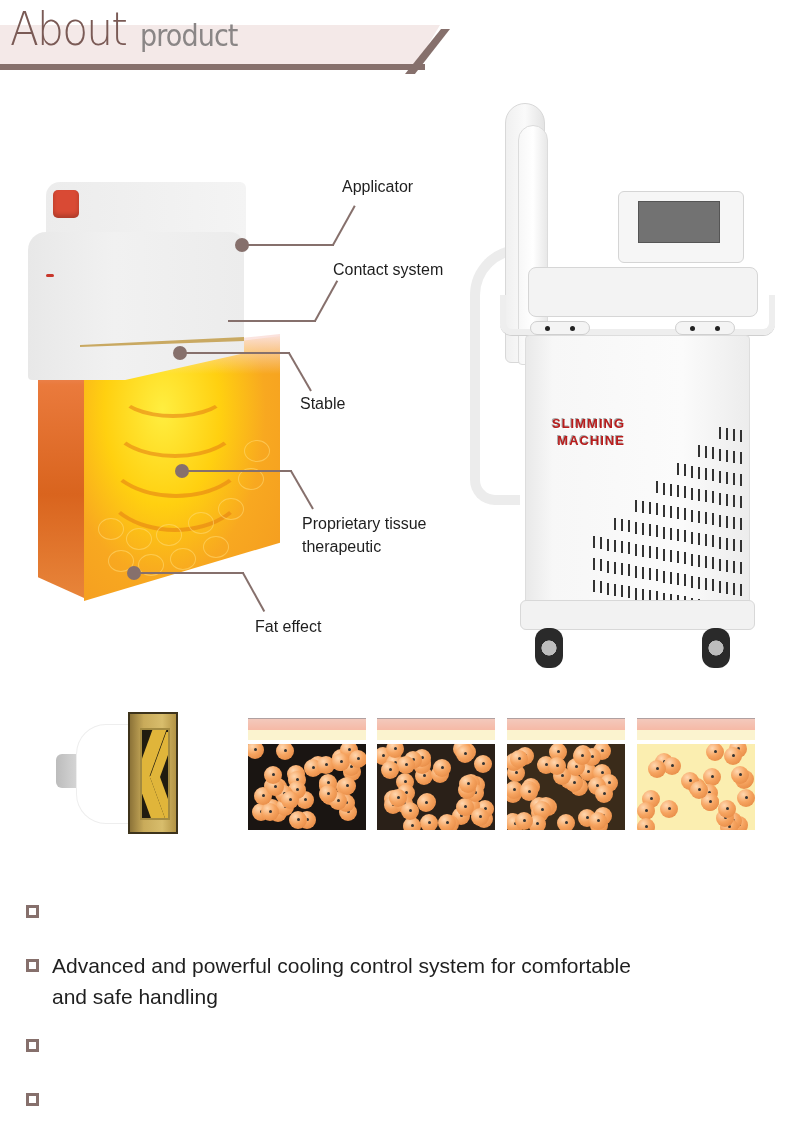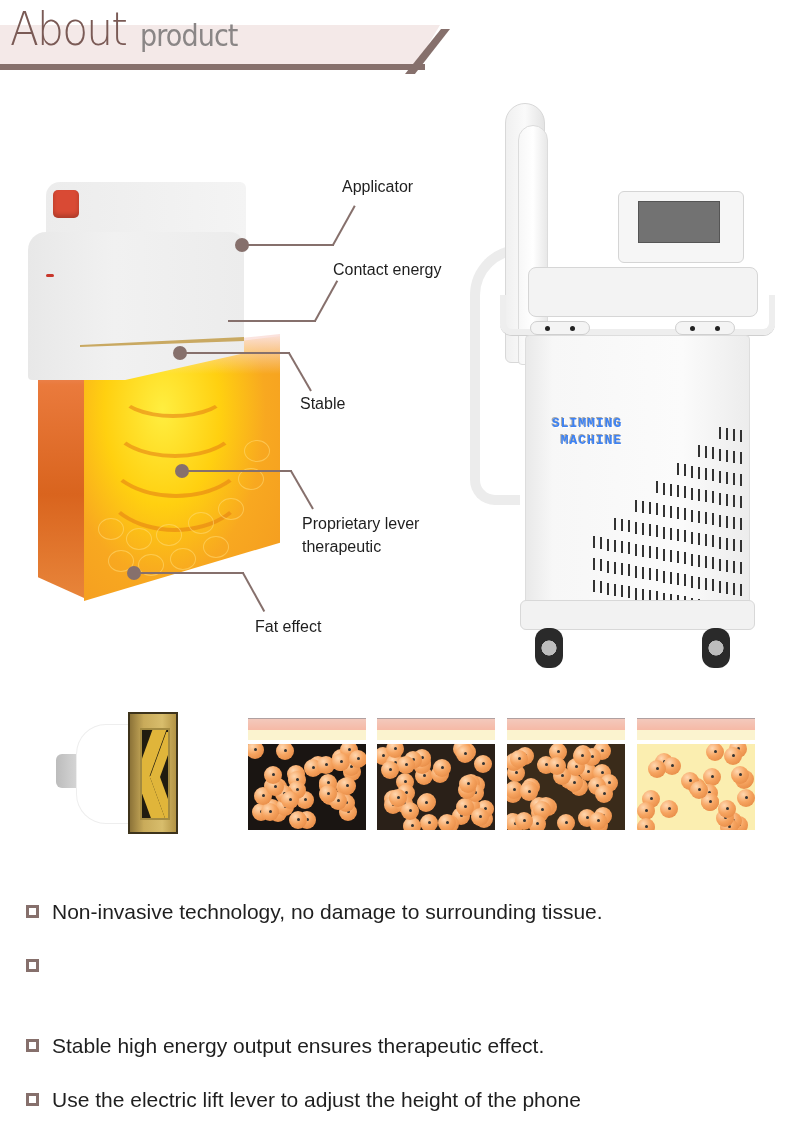--- a/index.html
+++ b/index.html
@@ -55,22 +55,22 @@
   .m-screen-frame { position: absolute; left: 148px; top: 96px; width: 126px; height: 72px; background: #f6f6f6; border: 1px solid #d5d5d5; border-radius: 6px; }
   .m-screen { position: absolute; left: 168px; top: 106px; width: 82px; height: 42px; background: #727272; border: 1px solid #555; }
   .m-deck { position: absolute; left: 58px; top: 172px; width: 230px; height: 50px; background: #f3f3f3; border: 1px solid #d6d6d6; border-radius: 8px; }
   .m-handle { position: absolute; left: 30px; top: 200px; width: 275px; height: 40px; border: 6px solid #eeeeee; border-top: none; border-radius: 0 0 12px 12px; box-shadow: 0 1px 0 #cfcfcf; }
   .m-grip { position: absolute; top: 226px; width: 60px; height: 14px; background: #f4f4f4; border: 1px solid #cfcfcf; border-radius: 7px; }
   .m-grip::before, .m-grip::after { content: ""; position: absolute; top: 4px; width: 5px; height: 5px; background: #222; border-radius: 50%; }
   .m-grip::before { left: 14px; } .m-grip::after { right: 14px; }
   .m-cabinet { position: absolute; left: 55px; top: 240px; width: 225px; height: 280px; background: linear-gradient(90deg,#e9e9e9 0%,#f7f7f7 12%,#fbfbfb 70%,#ececec 100%); border: 1px solid #dddddd; border-radius: 4px; }
   .m-base { position: absolute; left: 50px; top: 505px; width: 235px; height: 30px; background: #f2f2f2; border: 1px solid #d8d8d8; border-radius: 6px; }
   .m-wheel { position: absolute; top: 533px; width: 28px; height: 40px; background: radial-gradient(circle at 50% 50%, #bdbdbd 0 30%, #2a2a2a 32% 100%); border-radius: 12px; }
-  .m-brand { position: absolute; left: 82px; top: 320px; font-size: 13px; font-weight: bold; color: #3b82f6; letter-spacing: 1px; line-height: 17px; text-align: right;
-    text-shadow: -1px -1px 0 #a8a8a8, 1px 1px 0 #ffffff, 0 0 1px #999; font-family: Liberation Mono, monospace; }
+  .m-brand { position: absolute; left: 82px; top: 320px; font-size: 13px; font-weight: bold; color: #b91c1c; letter-spacing: 1px; line-height: 17px; text-align: right;
+    text-shadow: -1px -1px 0 #a8a8a8, 1px 1px 0 #ffffff, 0 0 1px #999; font-family: Liberation Sans, sans-serif; }
   .m-vents { position: absolute; left: 100px; top: 285px; width: 180px; height: 200px; }
   .vent { position: absolute; width: 2px; height: 12px; background: #333; }
 
   
   .probe { position: absolute; left: 50px; top: 712px; width: 132px; height: 122px; }
   .probe-nozzle { position: absolute; left: 6px; top: 42px; width: 30px; height: 34px; background: linear-gradient(90deg,#bcbcbc,#e0e0e0); border-radius: 6px 0 0 6px; }
   .probe-body { position: absolute; left: 26px; top: 12px; width: 62px; height: 100px; background: #ffffff; border-radius: 30px 0 0 30px; box-shadow: inset 0 0 0 1px #eeeeee; }
   .probe-head { position: absolute; left: 78px; top: 0px; width: 50px; height: 122px; background: linear-gradient(90deg,#8c7338,#c9ab5a 30%,#d8bd6c 70%,#b39445); border: 2px solid #3d331b; }
   .probe-window { position: absolute; left: 10px; top: 14px; width: 30px; height: 92px; background: #201c10; border: 2px solid #a38a40; overflow: hidden; }
   .probe-chev { position: absolute; width: 14px; height: 46px; background: #e0b53a; }
@@ -129,31 +129,31 @@
     <div class="app-edge"></div>
   </div>
 
   <div class="callout-dot" style="left:235px;top:78px;"></div>
   <div class="callout-line" style="left:242px;top:84px;width:92px;"></div>
   <div class="callout-line" style="left:333px;top:84px;width:45px;transform:rotate(-61deg);"></div>
   <span class="callout-label" style="left:342px;top:15px;">Applicator</span>
 
   <div class="callout-line" style="left:228px;top:160px;width:88px;"></div>
   <div class="callout-line" style="left:315px;top:160px;width:46px;transform:rotate(-61deg);"></div>
-  <span class="callout-label" style="left:333px;top:98px;">Contact energy</span>
+  <span class="callout-label" style="left:333px;top:98px;">Contact system</span>
 
   <div class="callout-dot" style="left:173px;top:186px;"></div>
   <div class="callout-line" style="left:180px;top:192px;width:110px;"></div>
   <div class="callout-line" style="left:289px;top:192px;width:44px;transform:rotate(60deg);"></div>
   <span class="callout-label" style="left:300px;top:232px;">Stable</span>
 
   <div class="callout-dot" style="left:175px;top:304px;"></div>
   <div class="callout-line" style="left:182px;top:310px;width:110px;"></div>
   <div class="callout-line" style="left:291px;top:310px;width:44px;transform:rotate(60deg);"></div>
-  <span class="callout-label" style="left:302px;top:352px;">Proprietary lever</span>
+  <span class="callout-label" style="left:302px;top:352px;">Proprietary tissue</span>
   <span class="callout-label" style="left:302px;top:375px;">therapeutic</span>
 
   <div class="callout-dot" style="left:127px;top:406px;"></div>
   <div class="callout-line" style="left:134px;top:412px;width:110px;"></div>
   <div class="callout-line" style="left:243px;top:412px;width:44px;transform:rotate(61deg);"></div>
   <span class="callout-label" style="left:255px;top:455px;">Fat effect</span>
 </div>
 
 <div class="machine">
   <div class="m-hose"></div>
@@ -492,27 +492,25 @@
       <div class="fat-cell" style="left: 94px; top: 22px;"></div>
       <div class="fat-cell" style="left: 81px; top: 56px;"></div>
       <div class="fat-cell" style="left: 53px; top: 37px;"></div>
       <div class="fat-cell" style="left: 0px; top: 74px;"></div>
     </div>
 </div>
 
 <div class="features">
   <div class="feature" style="top:0;">
     <span class="bullet"></span>
-    <span>Non-invasive technology, no damage to surrounding tissue.</span>
   </div>
   <div class="feature" style="top:54px;">
     <span class="bullet"></span>
-    <br>
+    <span>Advanced and powerful cooling control system for comfortable</span><br>
+    <span>and safe handling</span>
   </div>
   <div class="feature" style="top:134px;">
     <span class="bullet"></span>
-    <span>Stable high energy output ensures therapeutic effect.</span>
   </div>
   <div class="feature" style="top:188px;">
     <span class="bullet"></span>
-    <span>Use the electric lift lever to adjust the height of the phone</span>
   </div>
 </div>
 
 </body></html>

